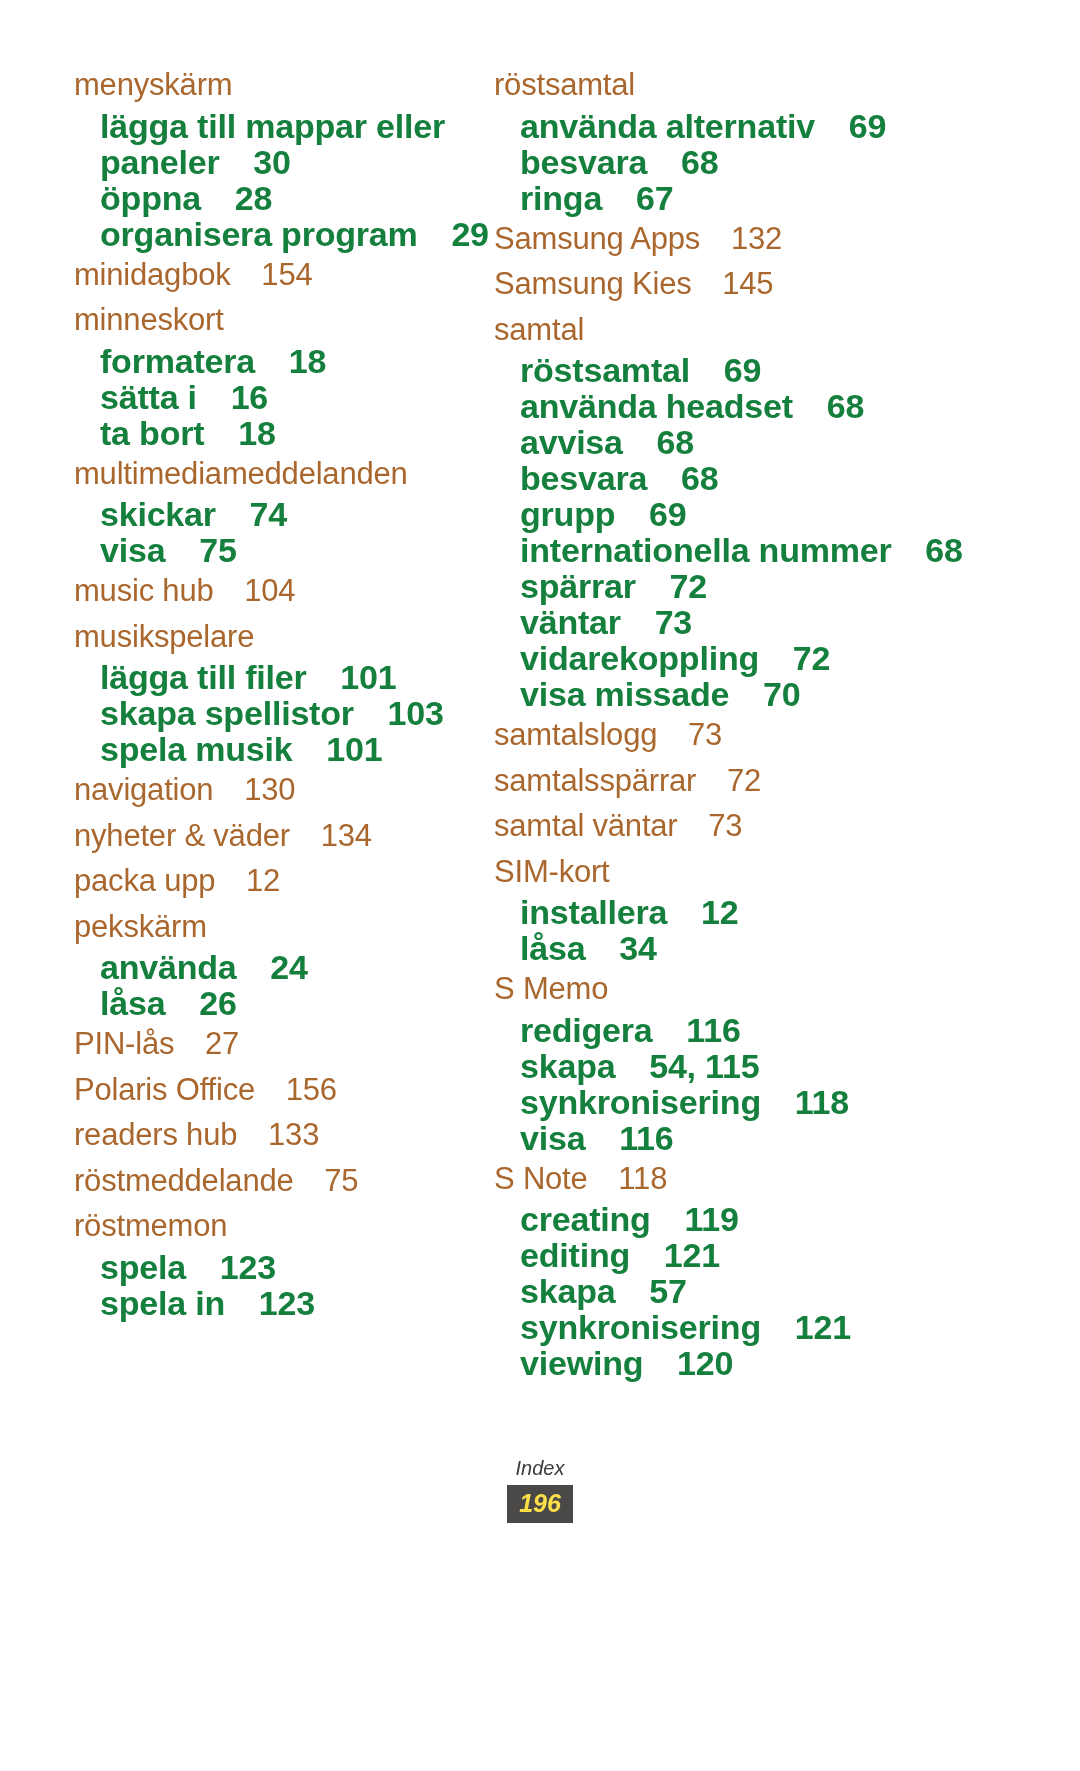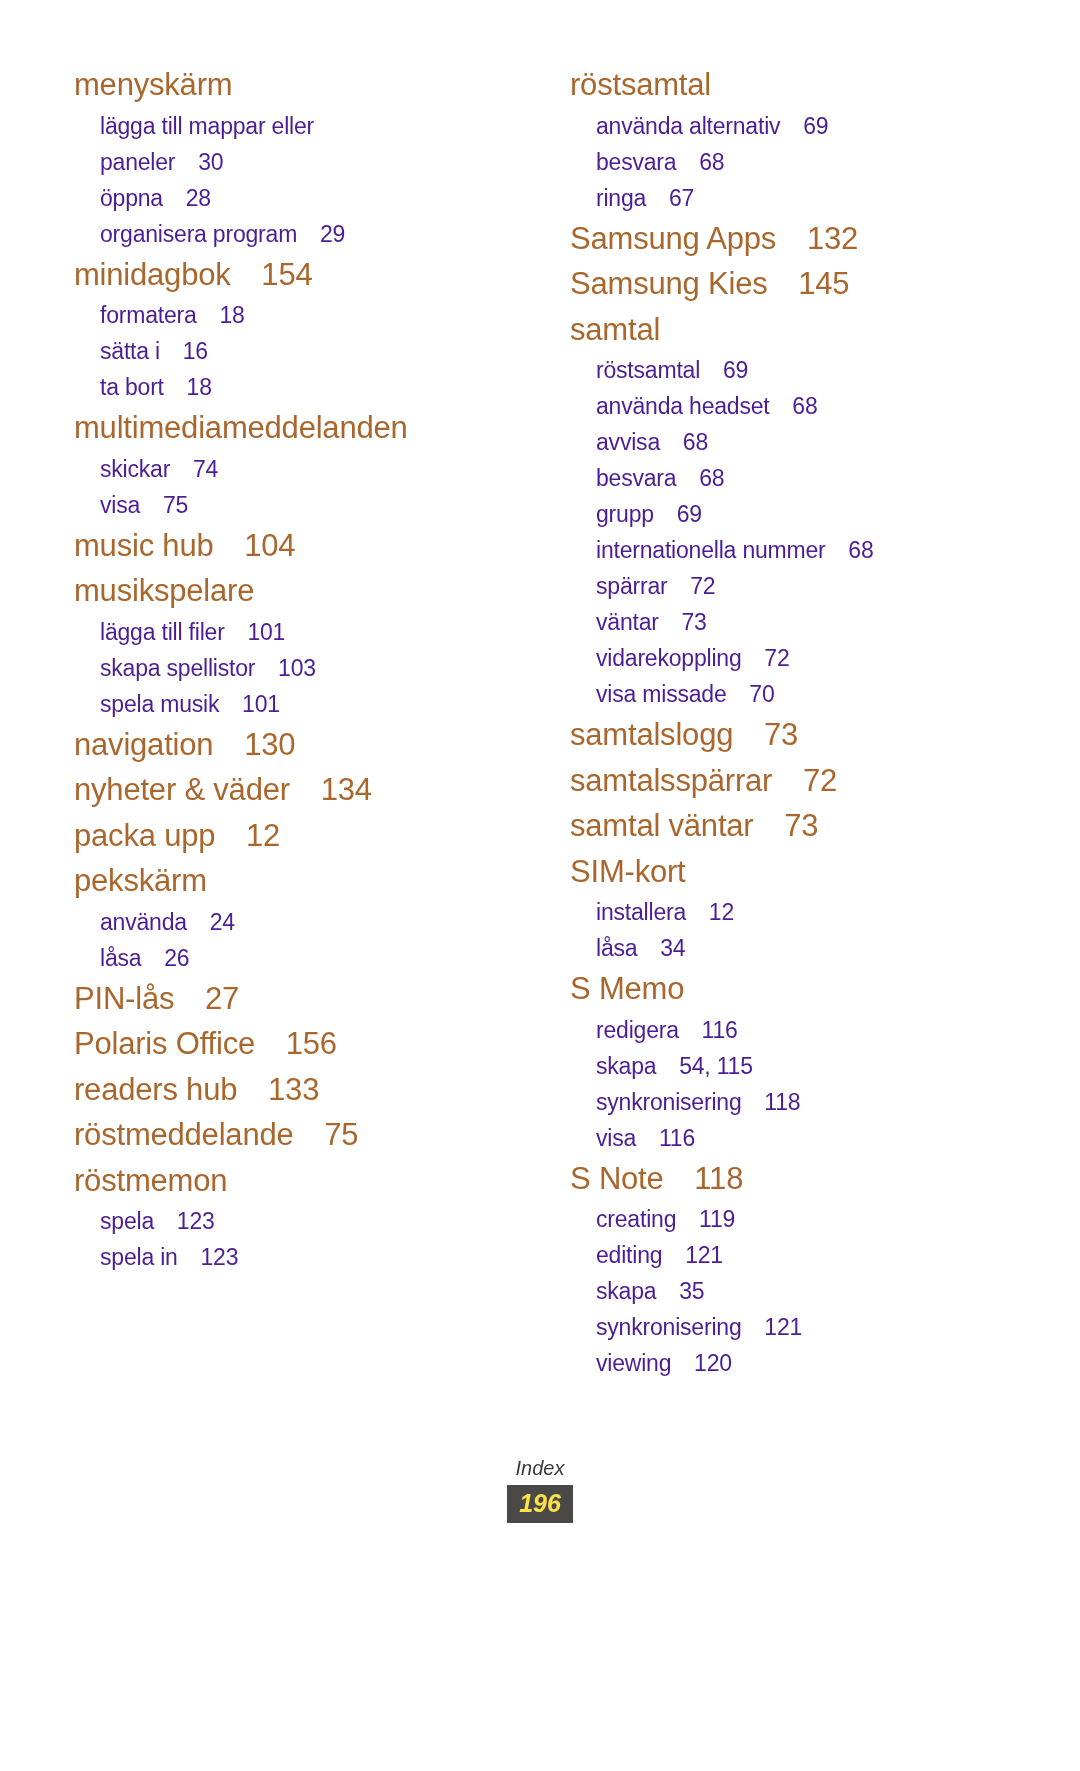--- a/index.html
+++ b/index.html
@@ -29,37 +29,36 @@
     width: 932px;
     display: flex;
     flex-direction: row;
     align-items: flex-start;
   }
   .column {
     width: 420px;
     flex: 0 0 420px;
   }
   .column.right {
-    margin-left: 76px;
   }
   .entry-head {
     color: #a9672e;
     font-size: 31px;
     line-height: 45.5px;
     white-space: pre;
     font-weight: 400;
     letter-spacing: -0.2px;
   }
   .sub {
-    color: #4c1d95;
-    font-size: 23px;
+    color: #15803d;
+    font-size: 34px;
     line-height: 36px;
     padding-left: 26px;
     white-space: pre;
-    font-weight: 400;
+    font-weight: 700;
     letter-spacing: -0.2px;
   }
 
   
   .footer {
     position: absolute;
     left: 0;
     top: 1455px;
     width: 1080px;
     text-align: center;
@@ -89,20 +88,21 @@
 <div class="page">
 
   <div class="columns">
     <div class="column left" id="col-left">
         <div class="entry-head">menyskärm</div>
         <div class="sub">lägga till mappar eller</div>
         <div class="sub">paneler 30</div>
         <div class="sub">öppna 28</div>
         <div class="sub">organisera program 29</div>
         <div class="entry-head">minidagbok 154</div>
+        <div class="entry-head">minneskort</div>
         <div class="sub">formatera 18</div>
         <div class="sub">sätta i 16</div>
         <div class="sub">ta bort 18</div>
         <div class="entry-head">multimediameddelanden</div>
         <div class="sub">skickar 74</div>
         <div class="sub">visa 75</div>
         <div class="entry-head">music hub 104</div>
         <div class="entry-head">musikspelare</div>
         <div class="sub">lägga till filer 101</div>
         <div class="sub">skapa spellistor 103</div>
@@ -146,21 +146,21 @@
         <div class="sub">installera 12</div>
         <div class="sub">låsa 34</div>
         <div class="entry-head">S Memo</div>
         <div class="sub">redigera 116</div>
         <div class="sub">skapa 54, 115</div>
         <div class="sub">synkronisering 118</div>
         <div class="sub">visa 116</div>
         <div class="entry-head">S Note 118</div>
         <div class="sub">creating 119</div>
         <div class="sub">editing 121</div>
-        <div class="sub">skapa 35</div>
+        <div class="sub">skapa 57</div>
         <div class="sub">synkronisering 121</div>
         <div class="sub">viewing 120</div>
       </div>
   </div>
 
   <div class="footer">
     <div class="footer-label">Index</div>
     <div class="page-badge">196</div>
   </div>
 

